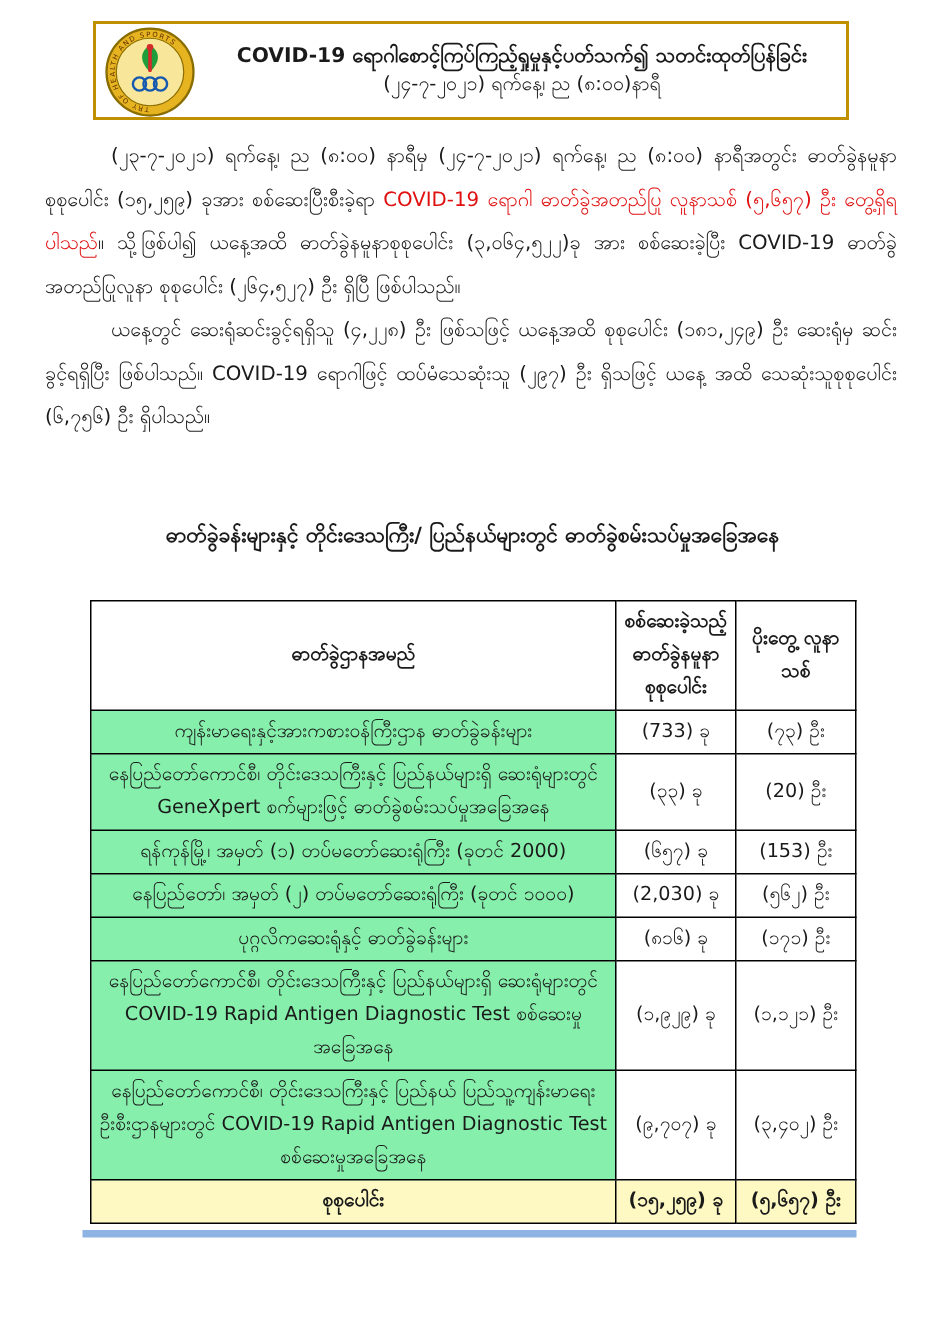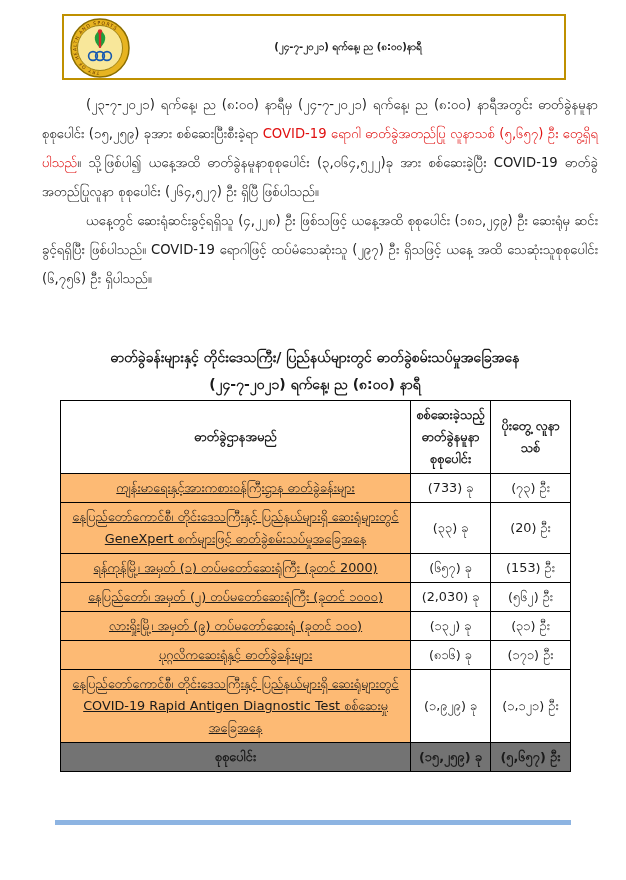--- a/index.html
+++ b/index.html
@@ -28,26 +28,26 @@
     width: 60px; height: 60px;
   }
   .header-titles {
     position: absolute;
     left: 72px; right: 4px; top: 0; bottom: 0;
     display: flex; flex-direction: column;
     align-items: center; justify-content: center;
     text-align: center;
   }
   .header-title-1 { font-size: 13.5px; font-weight: bold; line-height: 20px; }
-  .header-title-2 { font-size: 10px; font-weight: bold; line-height: 20px; }
+  .header-title-2 { font-size: 13px; font-weight: normal; line-height: 20px; }
 
   
   .body-text {
     position: absolute;
-    left: 42px; right: 28px; top: 90px;
+    left: 30px; right: 28px; top: 90px;
     font-size: 13.2px;
     line-height: 29px;
     text-align: justify;
   }
   .body-text p { text-indent: 44px; }
   .red { color: #e01010; }
 
   
   .table-heading {
     position: absolute;
@@ -69,23 +69,23 @@
   table.data th, table.data td {
     border: 1.5px solid #000000;
     text-align: center;
     vertical-align: middle;
     padding: 3px 5px;
     line-height: 22px;
   }
   table.data th { font-weight: bold; background: #ffffff; height: 70px; }
   col.c-name { width: 351px; }
   col.c-num  { width: 80px; }
-  td.name-cell { background: #fdba74; text-decoration: underline; }
+  td.name-cell { background: #86efac; }
   td.num-cell  { background: #ffffff; }
-  tr.total-row td { background: #737373; font-weight: bold; }
+  tr.total-row td { background: #fef9c3; font-weight: bold; }
 
   
   .footer-bar {
     position: absolute;
     left: 55px; top: 820px;
     width: 516px; height: 5px;
     background: #8db4e2;
   }
 </style>
 </head>
@@ -106,32 +106,32 @@
       <g>
         <path d="M30 12 C36 16 38 22 30 30 C22 22 24 16 30 12 Z" fill="#1f9d3a"></path>
         <rect x="28.8" y="14" width="2.4" height="16" fill="#d42a2a" rx="1"></rect>
         <circle cx="30" cy="13.5" r="2.2" fill="#d42a2a"></circle>
         <circle cx="23" cy="38" r="4.4" fill="none" stroke="#1558b0" stroke-width="1.6"></circle>
         <circle cx="30" cy="38" r="4.4" fill="none" stroke="#1558b0" stroke-width="1.6"></circle>
         <circle cx="37" cy="38" r="4.4" fill="none" stroke="#1558b0" stroke-width="1.6"></circle>
       </g>
     </svg>
     <div class="header-titles">
+      <div class="header-title-1">COVID-19 ရောဂါစောင့်ကြပ်ကြည့်ရှုမှုနှင့်ပတ်သက်၍ သတင်းထုတ်ပြန်ခြင်း</div>
       <div class="header-title-2">(၂၄-၇-၂၀၂၁) ရက်နေ့၊ ည (၈:၀၀)နာရီ</div>
     </div>
   </div>
 
   <div class="body-text">
     <p><span>(၂၃-၇-၂၀၂၁) ရက်နေ့၊ ည (၈:၀၀) နာရီမှ (၂၄-၇-၂၀၂၁) ရက်နေ့၊ ည (၈:၀၀) နာရီအတွင်း ဓာတ်ခွဲနမူနာ စုစုပေါင်း (၁၅,၂၅၉) ခုအား စစ်ဆေးပြီးစီးခဲ့ရာ </span><span class="red">COVID-19 ရောဂါ ဓာတ်ခွဲအတည်ပြု လူနာသစ် (၅,၆၅၇) ဦး တွေ့ရှိရပါသည်</span><span>။ သို့ဖြစ်ပါ၍ ယနေ့အထိ ဓာတ်ခွဲနမူနာစုစုပေါင်း (၃,၀၆၄,၅၂၂)ခု အား စစ်ဆေးခဲ့ပြီး COVID-19 ဓာတ်ခွဲအတည်ပြုလူနာ စုစုပေါင်း (၂၆၄,၅၂၇) ဦး ရှိပြီ ဖြစ်ပါသည်။</span></p>
     <p>ယနေ့တွင် ဆေးရုံဆင်းခွင့်ရရှိသူ (၄,၂၂၈) ဦး ဖြစ်သဖြင့် ယနေ့အထိ စုစုပေါင်း (၁၈၁,၂၄၉) ဦး ဆေးရုံမှ ဆင်းခွင့်ရရှိပြီး ဖြစ်ပါသည်။ COVID-19 ရောဂါဖြင့် ထပ်မံသေဆုံးသူ (၂၉၇) ဦး ရှိသဖြင့် ယနေ့ အထိ သေဆုံးသူစုစုပေါင်း (၆,၇၅၆) ဦး ရှိပါသည်။</p>
   </div>
 
   <div class="table-heading">
     <div>ဓာတ်ခွဲခန်းများနှင့် တိုင်းဒေသကြီး/ ပြည်နယ်များတွင် ဓာတ်ခွဲစမ်းသပ်မှုအခြေအနေ</div>
-    <div>(၂၄-၇-၂၀၂၁) ရက်နေ့၊ ည (၈:၀၀) နာရီ</div>
   </div>
 
   <table class="data">
     <colgroup>
         <col class="c-name">
         <col class="c-num">
         <col class="c-num">
       </colgroup>
     <thead>
       <tr>
@@ -155,33 +155,33 @@
         <td class="name-cell">ရန်ကုန်မြို့၊ အမှတ် (၁) တပ်မတော်ဆေးရုံကြီး (ခုတင် 2000)</td>
         <td class="num-cell">(၆၅၇) ခု</td>
         <td class="num-cell">(153) ဦး</td>
       </tr>
       <tr>
         <td class="name-cell">နေပြည်တော်၊ အမှတ် (၂) တပ်မတော်ဆေးရုံကြီး (ခုတင် ၁၀၀၀)</td>
         <td class="num-cell">(2,030) ခု</td>
         <td class="num-cell">(၅၆၂) ဦး</td>
       </tr>
       <tr>
-        <td class="name-cell">လားရှိုးမြို့၊ အမှတ် (၉) တပ်မတော်ဆေးရုံ (ခုတင် ၁၀၀)</td>
-        <td class="num-cell">(၁၃၂) ခု</td>
-        <td class="num-cell">(၃၁) ဦး</td>
-      </tr>
-      <tr>
         <td class="name-cell">ပုဂ္ဂလိကဆေးရုံနှင့် ဓာတ်ခွဲခန်းများ</td>
         <td class="num-cell">(၈၁၆) ခု</td>
         <td class="num-cell">(၁၇၁) ဦး</td>
       </tr>
       <tr>
         <td class="name-cell">နေပြည်တော်ကောင်စီ၊ တိုင်းဒေသကြီးနှင့် ပြည်နယ်များရှိ ဆေးရုံများတွင် COVID-19 Rapid Antigen Diagnostic Test စစ်ဆေးမှုအခြေအနေ</td>
         <td class="num-cell">(၁,၉၂၉) ခု</td>
         <td class="num-cell">(၁,၁၂၁) ဦး</td>
+      </tr>
+      <tr>
+        <td class="name-cell">နေပြည်တော်ကောင်စီ၊ တိုင်းဒေသကြီးနှင့် ပြည်နယ် ပြည်သူ့ကျန်းမာရေးဦးစီးဌာနများတွင်  COVID-19 Rapid Antigen Diagnostic Test စစ်ဆေးမှုအခြေအနေ</td>
+        <td class="num-cell">(၉,၇၀၇) ခု</td>
+        <td class="num-cell">(၃,၄၀၂) ဦး</td>
       </tr>
       <tr class="total-row">
         <td>စုစုပေါင်း</td>
         <td>(၁၅,၂၅၉) ခု</td>
         <td>(၅,၆၅၇) ဦး</td>
       </tr>
     </tbody>
   </table>
 
   <div class="footer-bar"></div>

